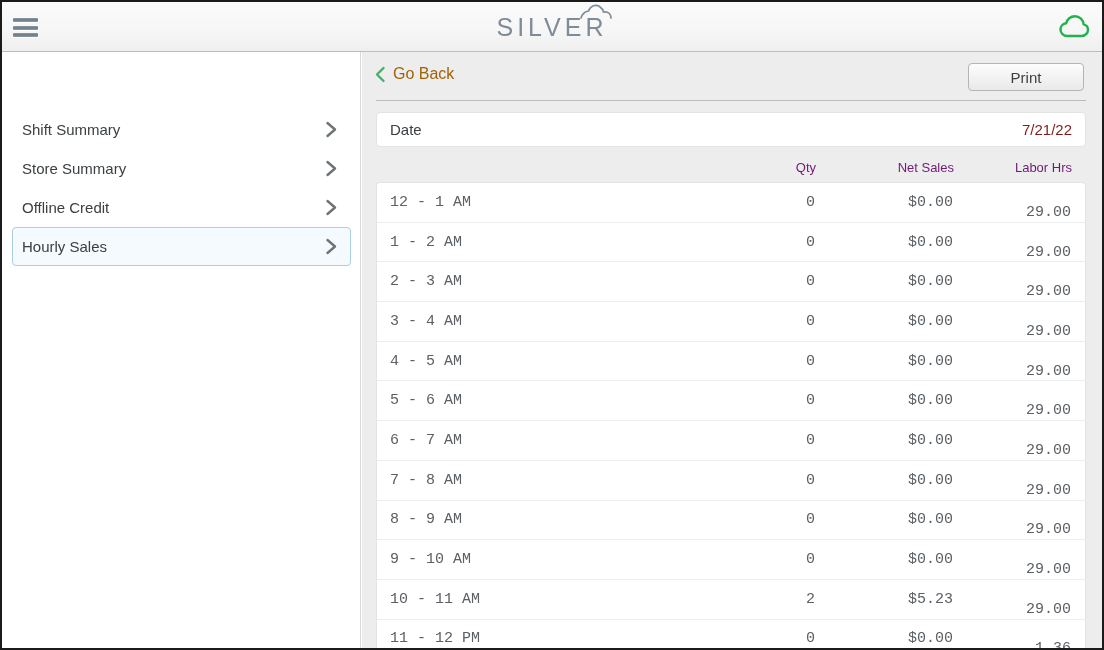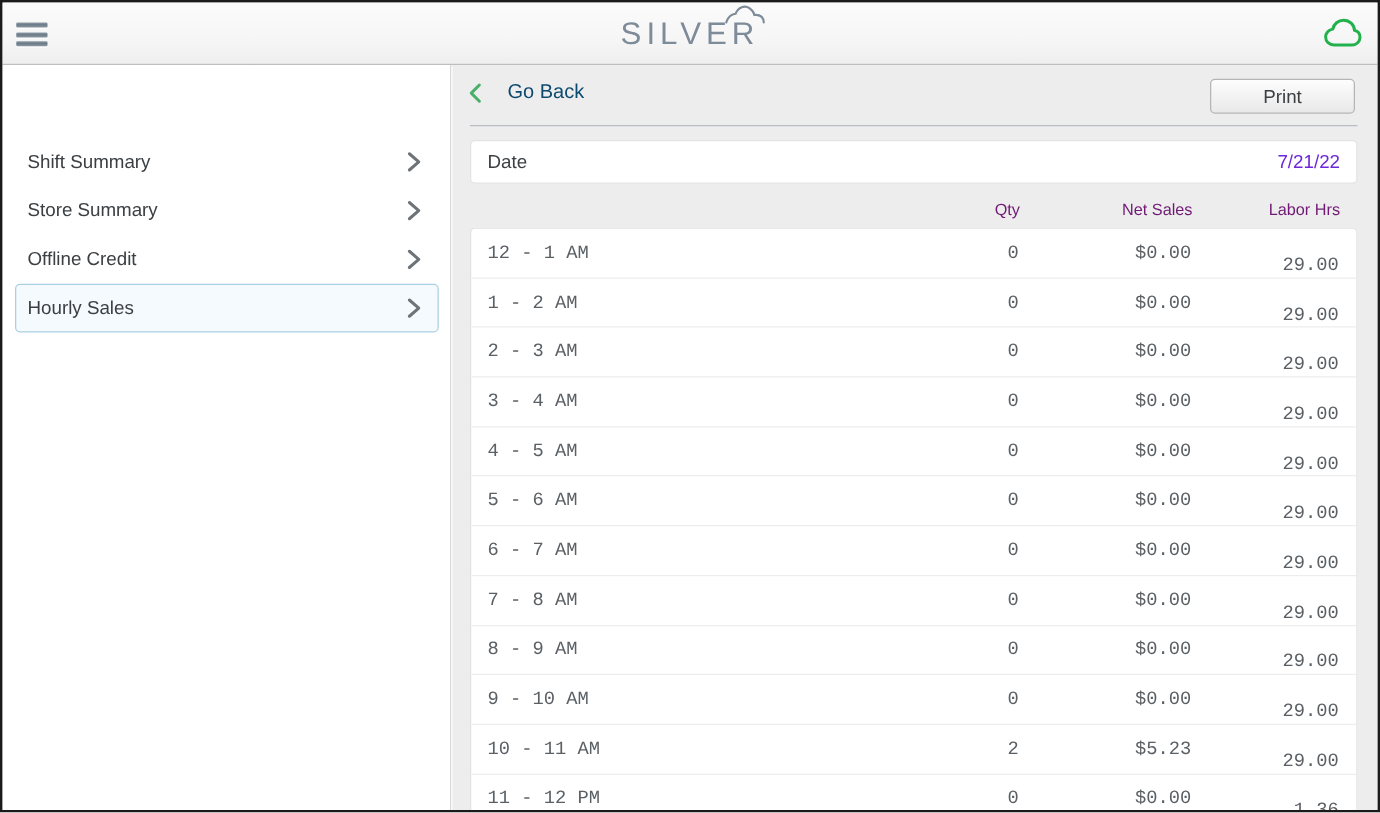--- a/index.html
+++ b/index.html
@@ -161,21 +161,21 @@
   }
   .goback {
     position: absolute;
     left: 13px; top: 13px;
     display: flex;
     align-items: center;
     gap: 7px;
     cursor: pointer;
   }
   .goback .gchev { width: 11px; height: 17px; }
-  .goback .glabel { font-size: 16px; color: #0c4a6e; margin-left: 13px; }
+  .goback .glabel { font-size: 16px; color: #a16207; }
 
   .print-btn {
     position: absolute;
     right: 18px; top: 11px;
     width: 116px; height: 28px;
     border: 1px solid #b5b5b5;
     border-radius: 4px;
     background: linear-gradient(to bottom, #fdfdfd 0%, #f3f3f3 50%, #e9e9e9 100%);
     font-size: 15px;
     color: #3c4043;
@@ -200,21 +200,21 @@
     width: 710px; height: 35px;
     background: #ffffff;
     border: 1px solid #e3e3e3;
     border-radius: 4px;
     display: flex;
     align-items: center;
     padding: 0 13px;
     cursor: pointer;
   }
   .date-label { font-size: 15px; color: #3c4043; flex: 1 1 auto; }
-  .date-value { font-size: 15px; color: #6d28d9; }
+  .date-value { font-size: 15px; color: #7f1d1d; }
 
   .col-head {
     position: absolute;
     left: 14px; top: 102px;
     width: 710px; height: 26px;
     display: flex;
     align-items: center;
   }
   .col-head .c-label { font-size: 13px; color: #701a75; text-align: right; }
   .c-spacer { flex: 1 1 auto; }

